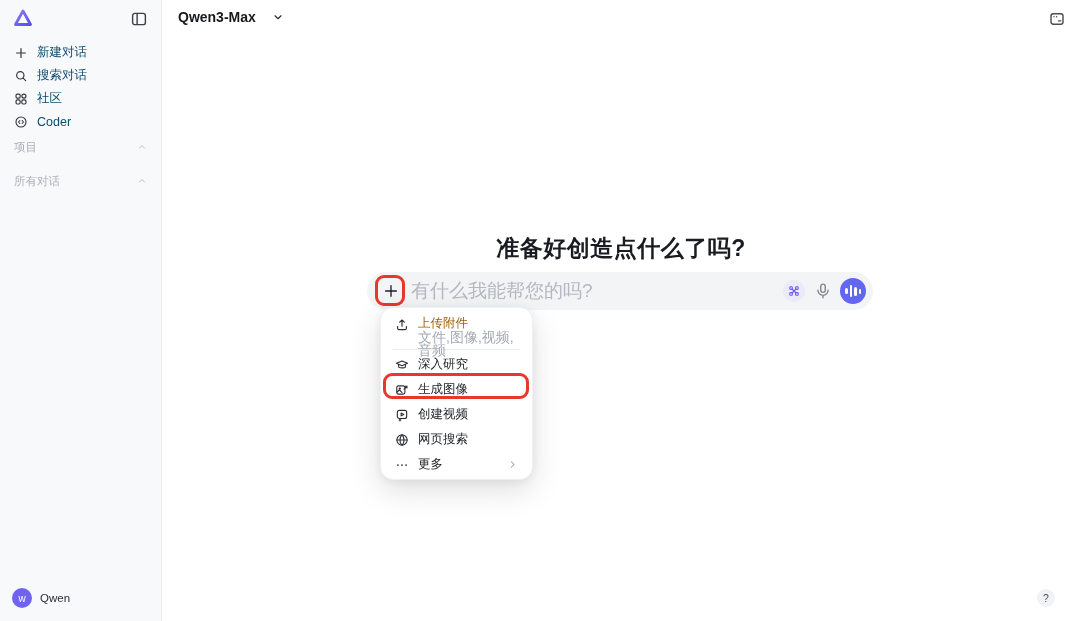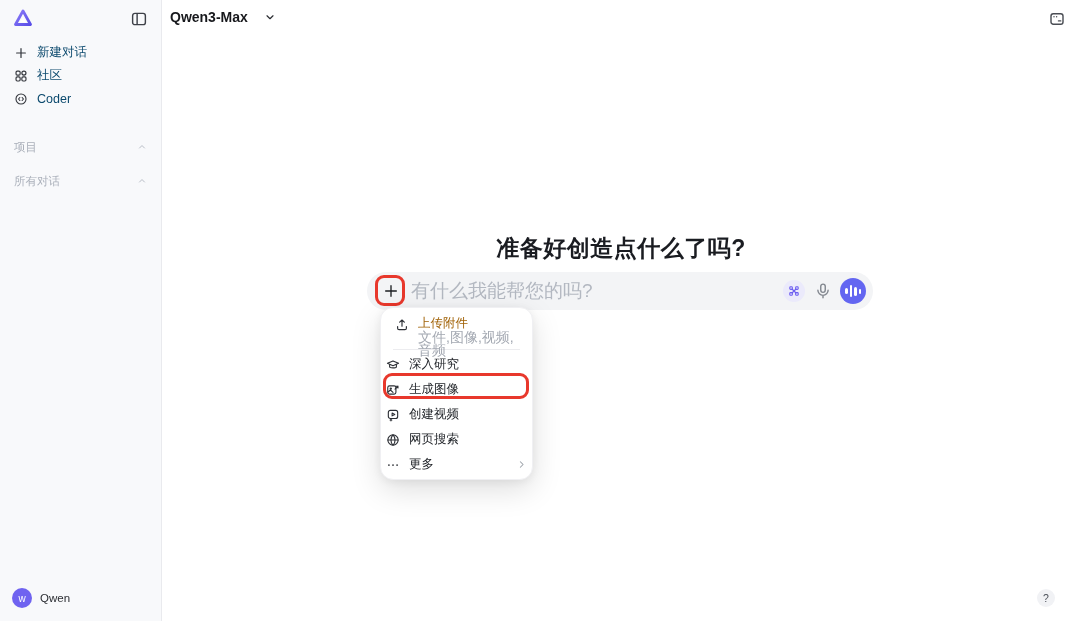--- a/index.html
+++ b/index.html
@@ -34,21 +34,21 @@
     display:flex; align-items:center; gap:8px; cursor:pointer;
   }
   .avatar {
     width:20px; height:20px; border-radius:50%; background:#6f63f0;
     color:#fff; font-size:10px; display:flex; align-items:center; justify-content:center;
   }
   .sb-user .uname { font-size:11.5px; color:#2c2e33; }
 
   
   .model-select {
-    position:absolute; left:170px; top:9px; display:flex; align-items:center; gap:16px;
+    position:absolute; left:178px; top:9px; display:flex; align-items:center; gap:16px;
     font-size:14px; font-weight:700; color:#17181c; cursor:pointer;
   }
   .model-select .chev { width:12px; height:12px; color:#2a2c31; }
   .top-right-btn { position:absolute; right:14px; top:10px; width:18px; height:18px; color:#4a4d54; cursor:pointer; }
 
   
   .hero-heading {
     position:absolute; left:162px; width:918px; top:233px;
     text-align:center; font-size:23px; font-weight:700; color:#1a1c21; letter-spacing:.5px;
   }
@@ -85,21 +85,21 @@
 
   
   .attach-menu {
     position:absolute; left:380px; top:307px; width:153px;
     background:#fff; border:1px solid #f0f0f3; border-radius:13px;
     box-shadow:0 10px 30px rgba(0,0,0,.13), 0 2px 8px rgba(0,0,0,.06);
     padding:4px 0 2px;
   }
   .am-row {
     height:25px; display:flex; align-items:center; gap:9px;
-    padding:0 5px; font-size:12.5px; color:#23262b; cursor:pointer;
+    padding:0 14px; font-size:12.5px; color:#23262b; cursor:pointer;
   }
   .am-row .ic { width:14px; height:14px; color:#2c2f35; flex:0 0 auto; }
   .am-upload { height:34px; display:flex; gap:9px; padding:3px 14px 0; cursor:pointer; }
   .am-upload .ic { width:14px; height:14px; color:#2c2f35; margin-top:3px; flex:0 0 auto; }
   .am-upload .t1 { font-size:12.5px; color:#a16207; line-height:16px; }
   .am-upload .t2 { font-size:14px; color:#a4a9b2; line-height:13px; }
   .am-divider { height:1px; background:#ececef; margin:3px 12px 2px; }
   .am-row .subchev { margin-left:auto; width:11px; height:11px; color:#9aa0a8; }
   .anno-menu {
     position:absolute; left:2px; top:65px; width:146px; height:26px;
@@ -136,20 +136,29 @@
   </div>
 
   <div class="sb-nav">
     <div class="sb-item">
       <span class="ic">
         <svg viewBox="0 0 24 24" fill="none" stroke="currentColor" stroke-width="2.1" stroke-linecap="round">
             <path d="M12 4.5v15M4.5 12h15"></path>
           </svg>
       </span>
       <span>新建对话</span>
+    </div>
+    <div class="sb-item">
+      <span class="ic">
+        <svg viewBox="0 0 24 24" fill="none" stroke="currentColor" stroke-width="2" stroke-linecap="round">
+            <circle cx="10.8" cy="10.8" r="6.3"></circle>
+            <path d="M15.6 15.6L20 20"></path>
+          </svg>
+      </span>
+      <span>搜索对话</span>
     </div>
     <div class="sb-item">
       <span class="ic">
         <svg viewBox="0 0 24 24" fill="none" stroke="currentColor" stroke-width="2">
             <rect x="3.5" y="3.5" width="7" height="7" rx="2"></rect>
             <circle cx="17" cy="7" r="3.5"></circle>
             <rect x="3.5" y="13.5" width="7" height="7" rx="2"></rect>
             <rect x="13.5" y="13.5" width="7" height="7" rx="2"></rect>
           </svg>
       </span>

